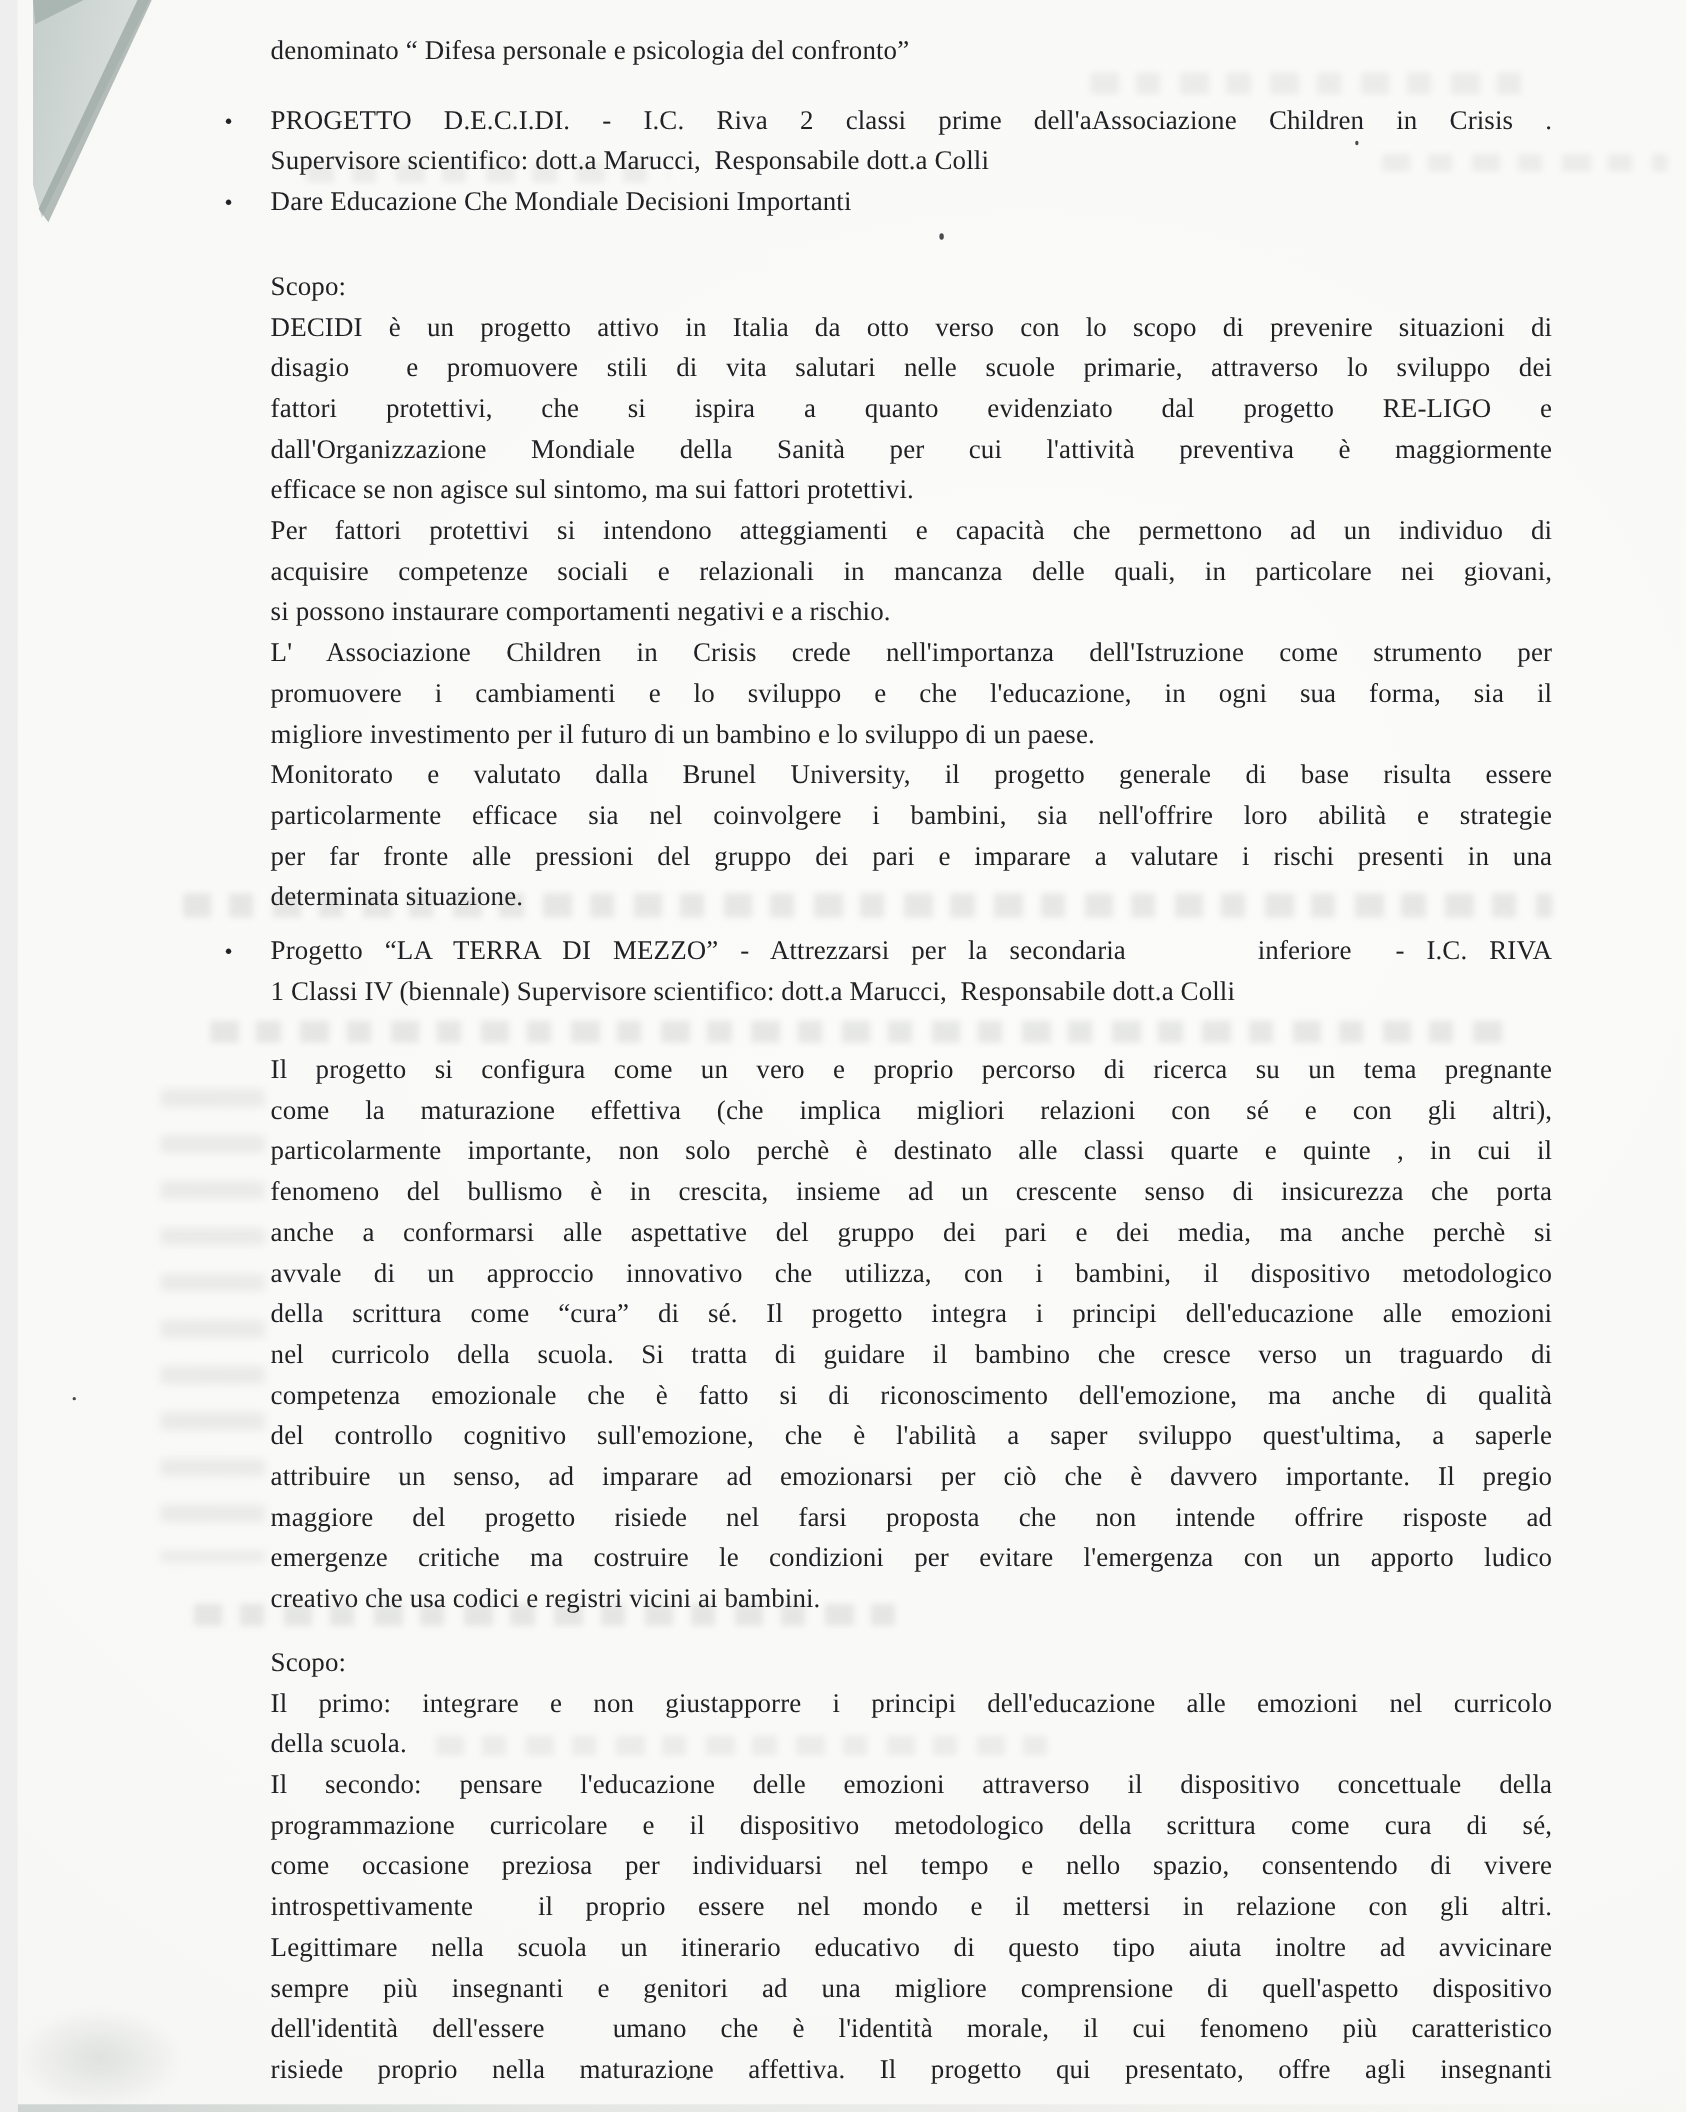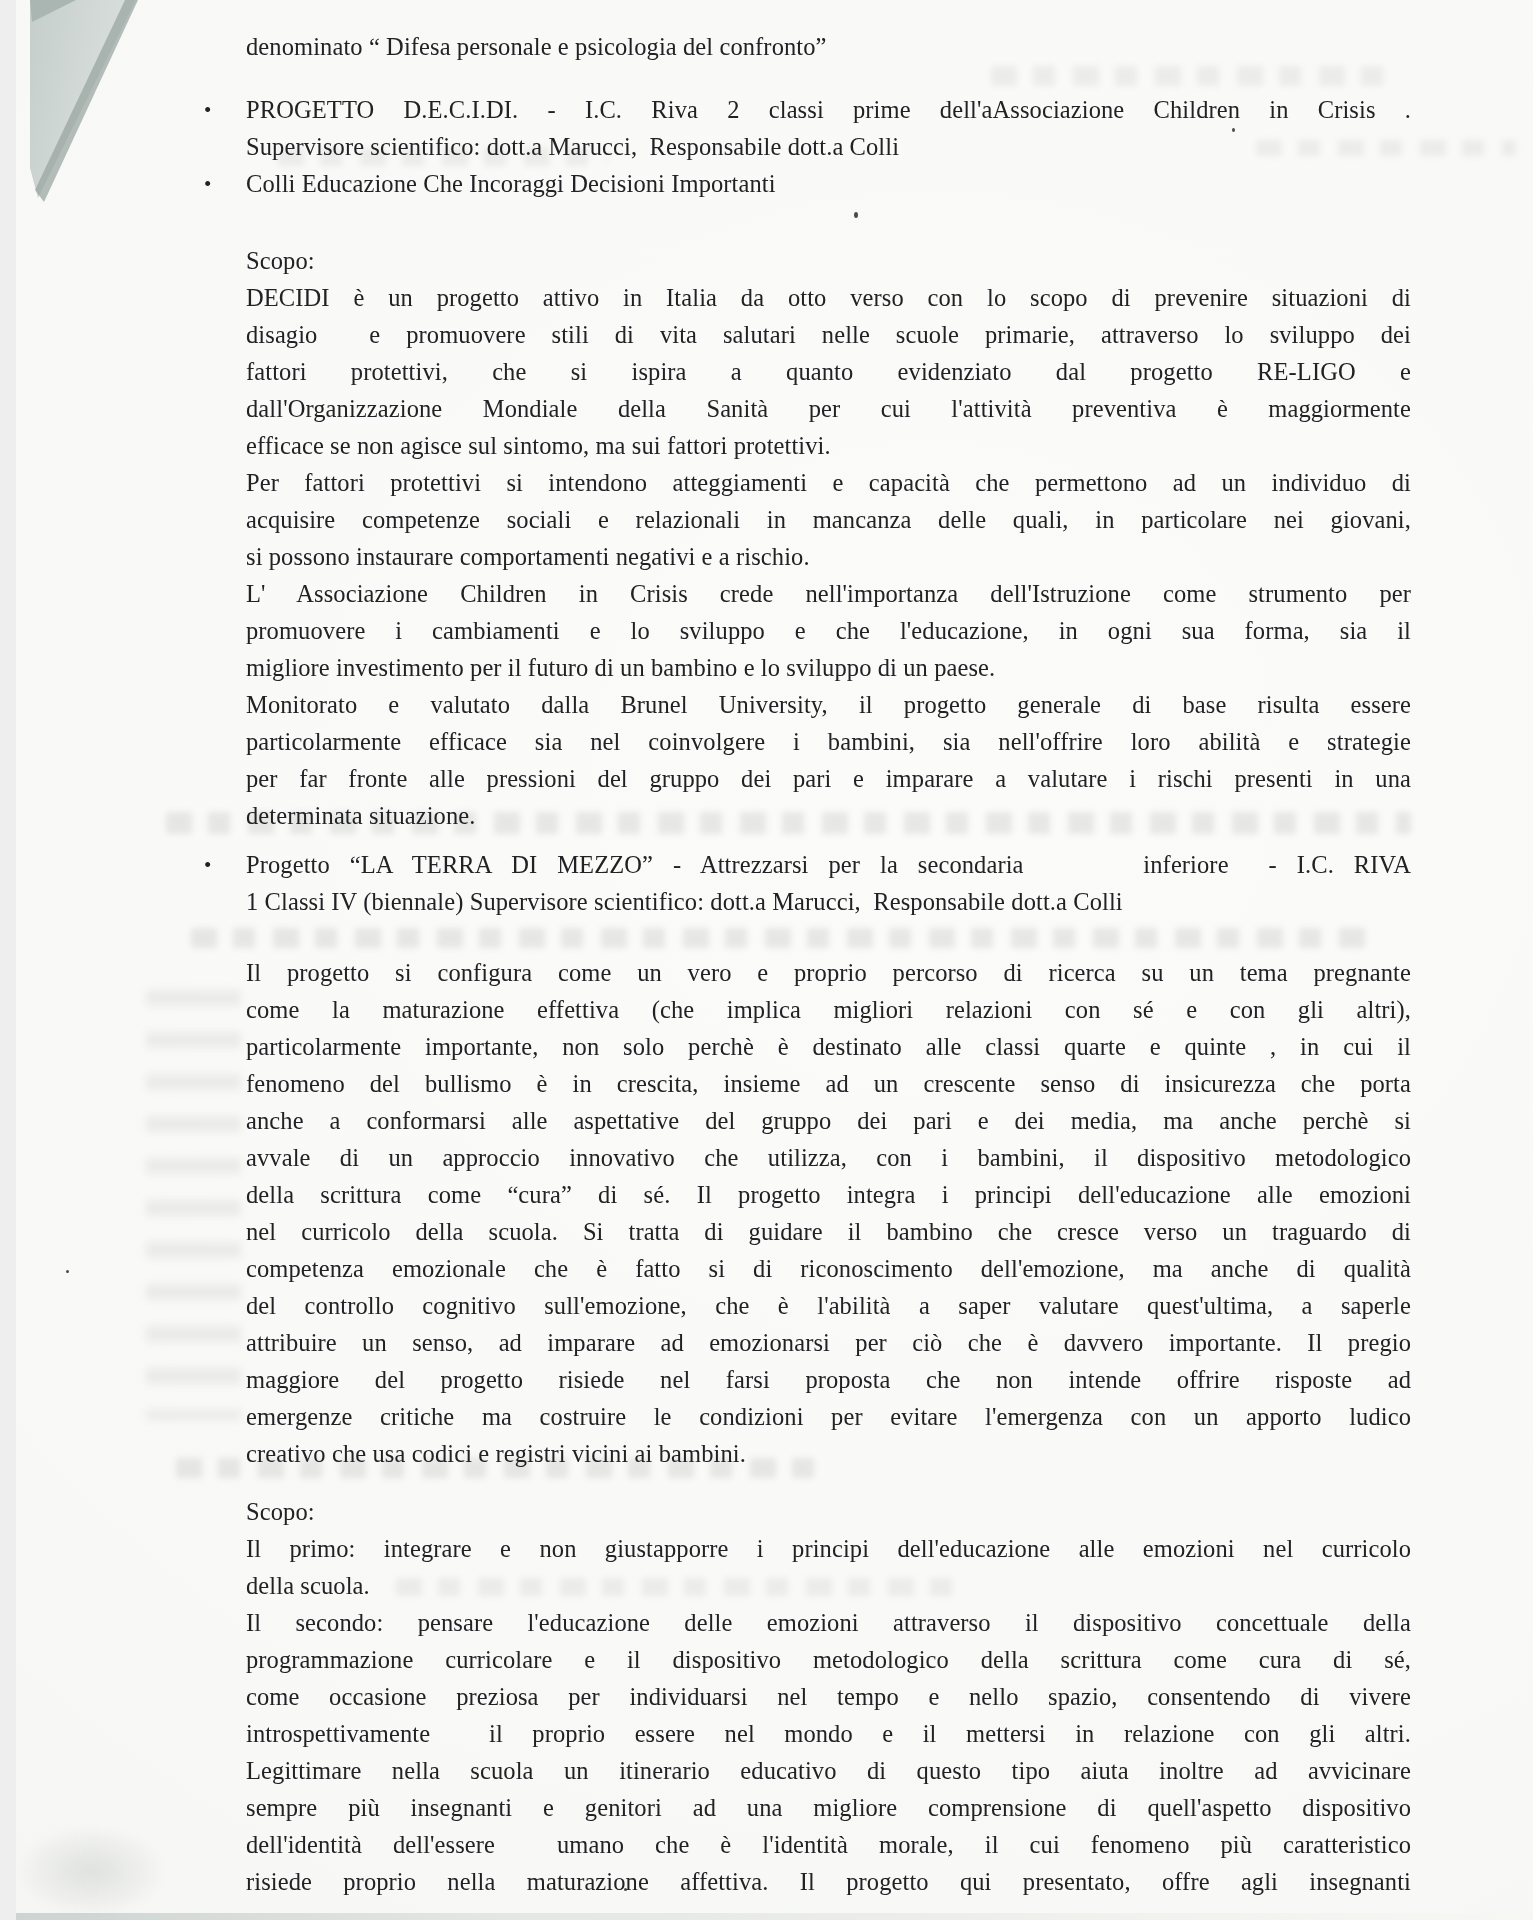--- a/index.html
+++ b/index.html
@@ -119,21 +119,21 @@
       <span class="bullet-marker">•</span>
       <div class="para">
           <div class="tline">PROGETTO D.E.C.I.DI. - I.C. Riva 2 classi prime dell'aAssociazione Children in Crisis .</div>
           <div class="tline last">Supervisore scientifico: dott.a Marucci,&nbsp; Responsabile dott.a Colli</div>
         </div>
     </div>
 
     <div class="bullet-item">
       <span class="bullet-marker">•</span>
       <div class="para">
-          <div class="tline last">Colli Educazione Che Incoraggi Decisioni Importanti</div>
+          <div class="tline last">Dare Educazione Che Mondiale Decisioni Importanti</div>
         </div>
     </div>
 
     <div class="para mt-scopo1">
         <div class="tline last">Scopo:</div>
       </div>
 
     <div class="para">
         <div class="tline">DECIDI è un progetto attivo in Italia da otto verso con lo scopo di prevenire situazioni di</div>
         <div class="tline">disagio&nbsp; e promuovere stili di vita salutari nelle scuole primarie, attraverso lo sviluppo dei</div>
@@ -169,21 +169,21 @@
     <div class="para mt-progetto">
         <div class="tline">Il progetto si configura come un vero e proprio percorso di ricerca su un tema pregnante</div>
         <div class="tline">come la maturazione effettiva (che implica migliori relazioni con sé e con gli altri),</div>
         <div class="tline">particolarmente importante, non solo perchè è destinato alle classi quarte e quinte , in cui il</div>
         <div class="tline">fenomeno del bullismo è in crescita, insieme ad un crescente senso di insicurezza che porta</div>
         <div class="tline">anche a conformarsi alle aspettative del gruppo dei pari e dei media, ma anche perchè si</div>
         <div class="tline">avvale di un approccio innovativo che utilizza, con i bambini, il dispositivo metodologico</div>
         <div class="tline">della scrittura come “cura” di sé. Il progetto integra i principi dell'educazione alle emozioni</div>
         <div class="tline">nel curricolo della scuola. Si tratta di guidare il bambino che cresce verso un traguardo di</div>
         <div class="tline">competenza emozionale che è fatto si di riconoscimento dell'emozione, ma anche di qualità</div>
-        <div class="tline">del controllo cognitivo sull'emozione, che è l'abilità a saper valutare quest'ultima, a saperle</div>
+        <div class="tline">del controllo cognitivo sull'emozione, che è l'abilità a saper sviluppo quest'ultima, a saperle</div>
         <div class="tline">attribuire un senso, ad imparare ad emozionarsi per ciò che è davvero importante. Il pregio</div>
         <div class="tline">maggiore del progetto risiede nel farsi proposta che non intende offrire risposte ad</div>
         <div class="tline">emergenze critiche ma costruire le condizioni per evitare l'emergenza con un apporto ludico</div>
         <div class="tline last">creativo che usa codici e registri vicini ai bambini.</div>
       </div>
 
     <div class="para mt-scopo2">
         <div class="tline last">Scopo:</div>
       </div>
     <div class="para">

